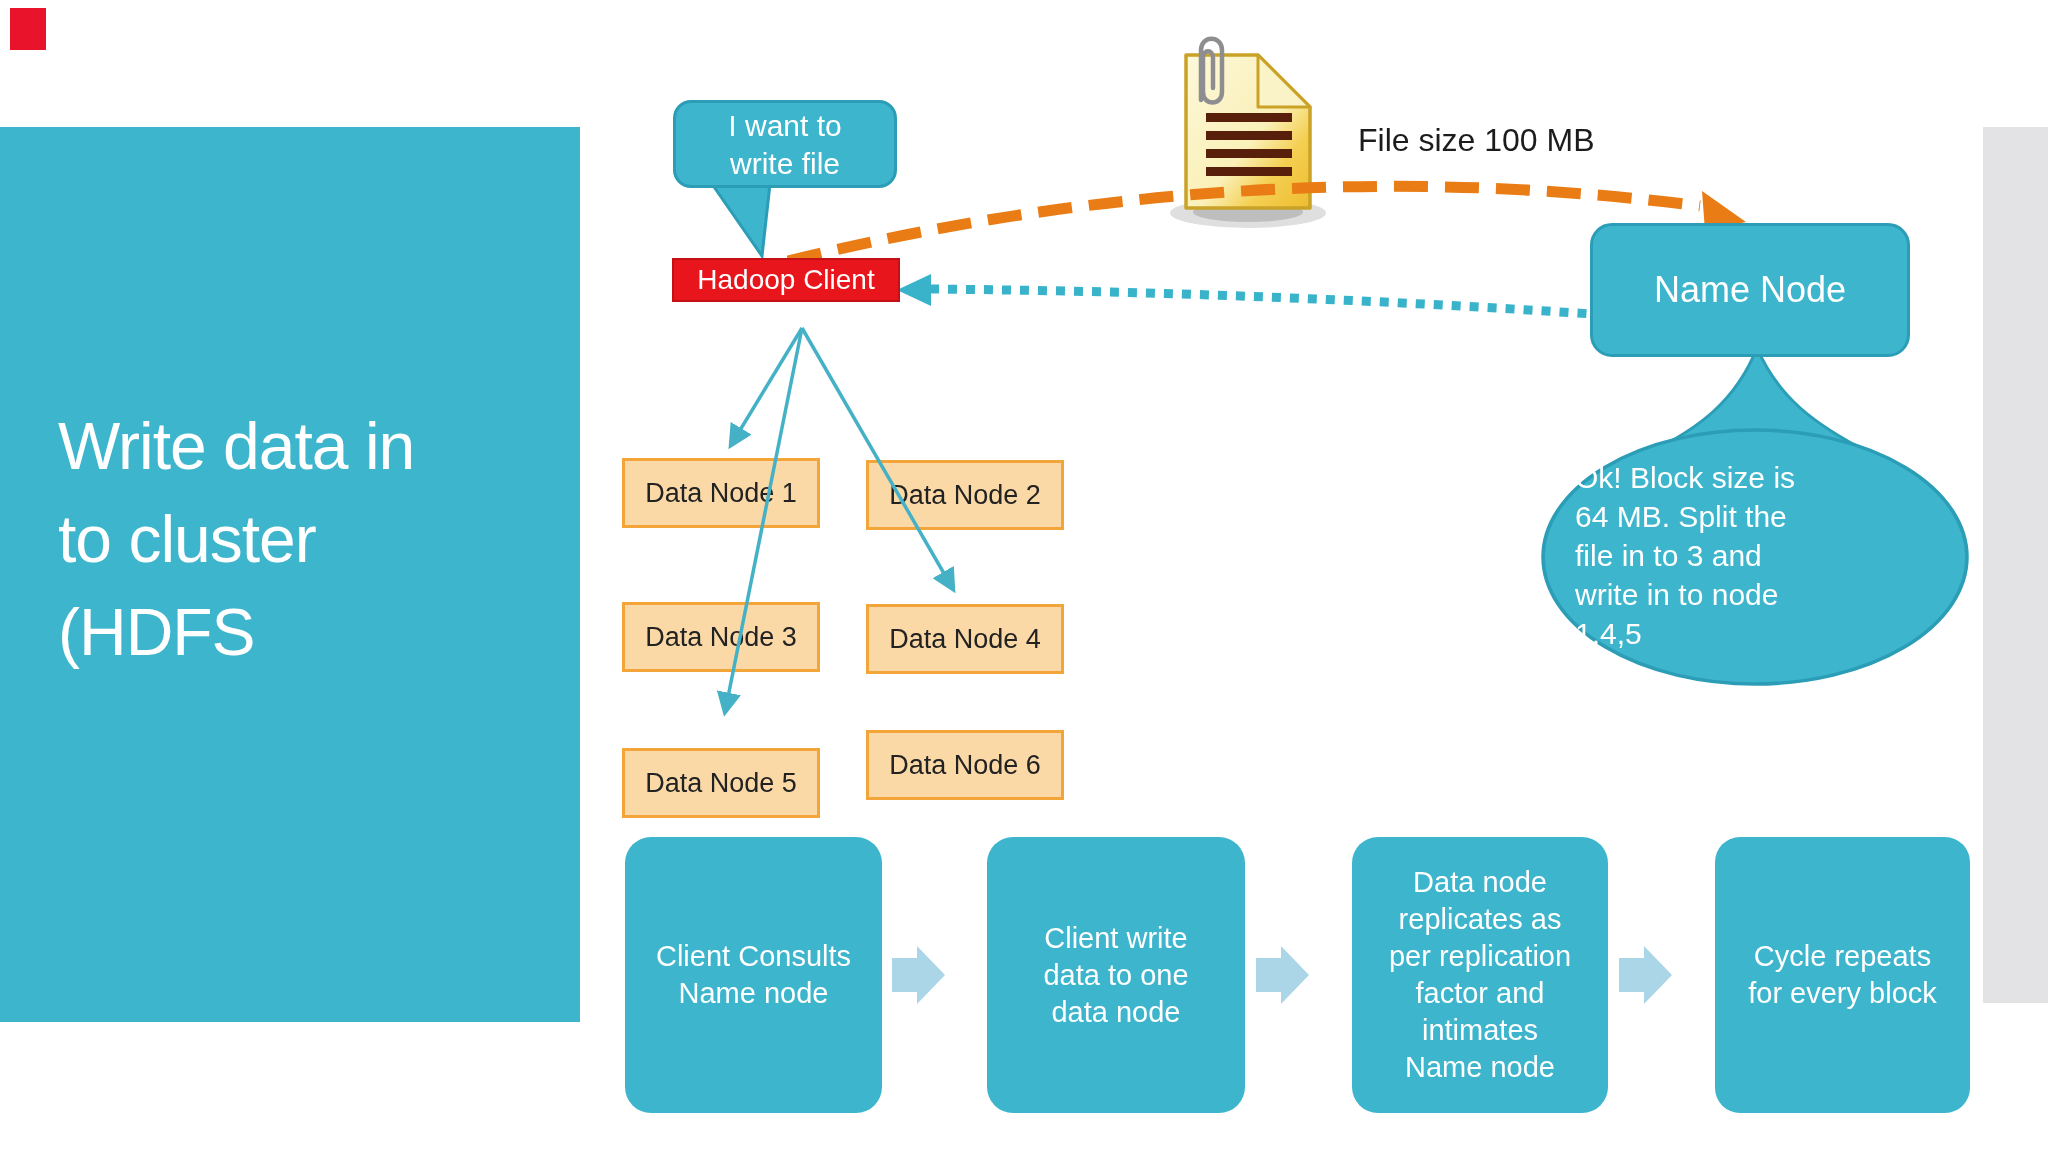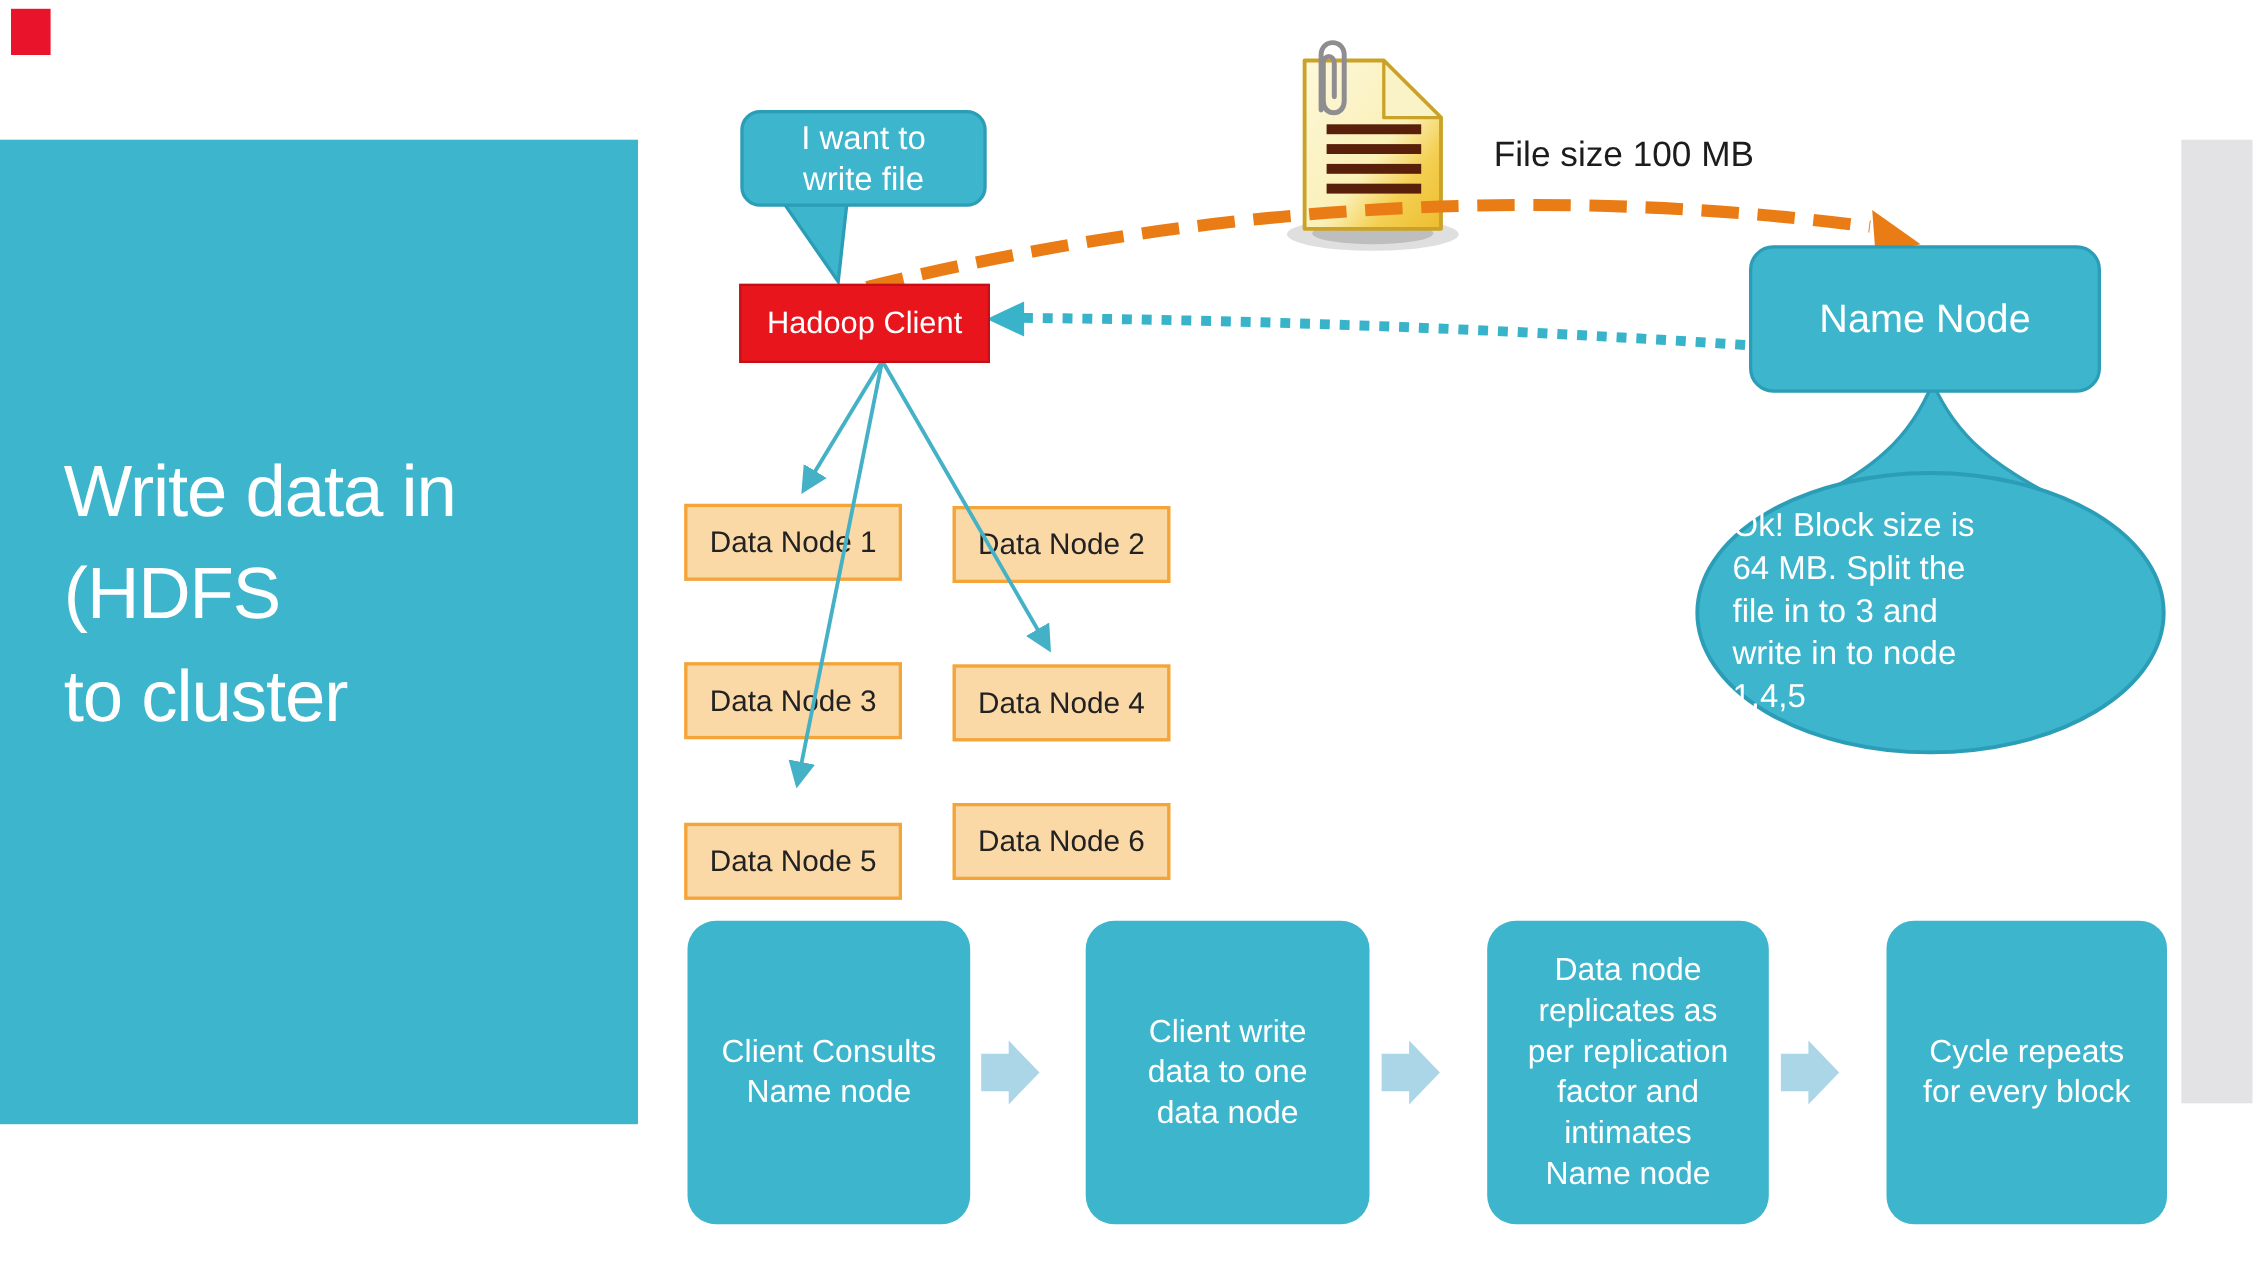--- a/index.html
+++ b/index.html
@@ -15,21 +15,21 @@
 
   .slide-title{left:58px;top:400px;color:#ffffff;font-size:66px;line-height:93px;
                letter-spacing:-1px;font-weight:400;}
   .slide-title span{display:block;}
 
   .client-bubble{left:673px;top:100px;width:224px;height:88px;background:#3db5cc;
                  border:3px solid #2b9db6;border-radius:18px;box-sizing:border-box;
                  color:#fff;font-size:30px;line-height:38px;text-align:center;padding-top:4px;}
   .client-bubble span{display:block;}
 
-  .hadoop-box{left:672px;top:258px;width:228px;height:72px;background:#e8151d;
+  .hadoop-box{left:672px;top:258px;width:228px;height:44px;background:#e8151d;
               border:2px solid #c21016;box-sizing:border-box;color:#fff;font-size:28px;
               display:flex;align-items:center;justify-content:center;}
 
   .file-note{left:1358px;top:122px;color:#1c1c1c;font-size:32px;}
 
   .name-node{left:1590px;top:223px;width:320px;height:134px;background:#3db5cc;
              border:3px solid #2b9db6;border-radius:22px;box-sizing:border-box;color:#fff;
              font-size:36px;display:flex;align-items:center;justify-content:center;}
 
   .nn-bubble-text{left:1575px;top:458px;width:360px;color:#fff;font-size:30px;line-height:39px;
@@ -53,22 +53,22 @@
 <body>
 
 <div id="page">
 
   <div class="abs red-square z1"></div>
   <div class="abs left-panel z1"></div>
   <div class="abs gray-bar z1"></div>
 
   <div class="abs slide-title z3">
     <span>Write data in</span>
+    <span>to cluster</span>
     <span>(HDFS</span>
-    <span>to cluster</span>
   </div>
 
   <svg id="overlay" viewBox="0 0 2048 1152">
     <defs>
       <linearGradient id="gpage" x1="0" y1="0" x2="1" y2="1">
         <stop offset="0" stop-color="#fdf8da"></stop>
         <stop offset="0.55" stop-color="#faf0b8"></stop>
         <stop offset="0.75" stop-color="#f4cf52"></stop>
         <stop offset="1" stop-color="#edbd2e"></stop>
       </linearGradient>

